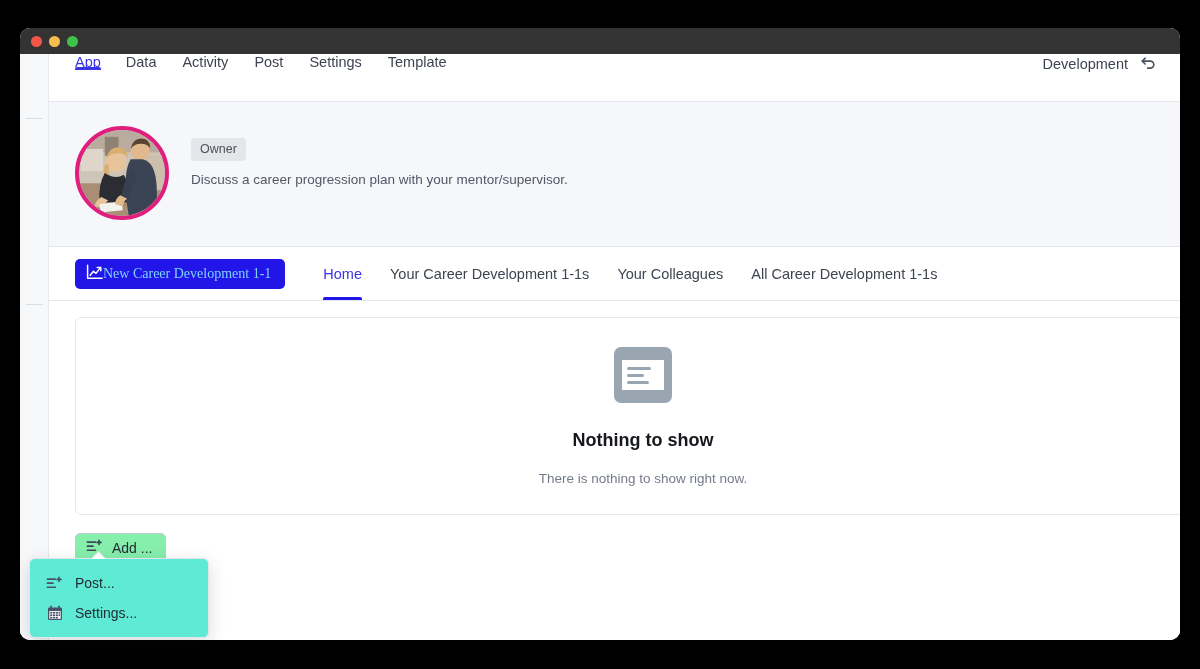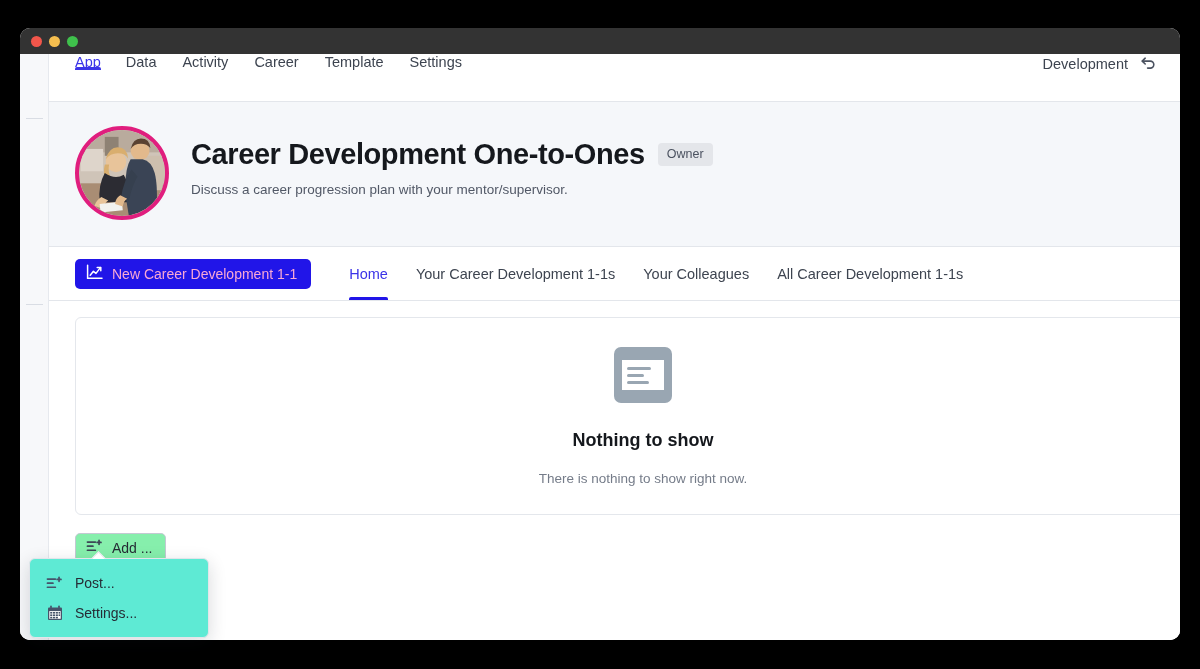--- a/index.html
+++ b/index.html
@@ -187,30 +187,29 @@
     border-bottom: 1px solid #e3e6eb;
     display: flex;
     align-items: stretch;
     padding: 0 26px;
     box-sizing: border-box;
     background: #ffffff;
   }
   .primary-btn {
     align-self: center;
     background: #2115E8;
-    color: #f9a8d4;
+    color: #7dd3fc;
     border: none;
     border-radius: 5px;
     height: 30px;
     padding: 0 14px 0 11px;
     font-size: 14px;
-    font-family: Liberation Sans, sans-serif;
+    font-family: Liberation Serif, serif;
     display: inline-flex;
     align-items: center;
-    gap: 9px;
     cursor: pointer;
     white-space: nowrap;
   }
   .subnav-tabs {
     display: flex;
     align-items: stretch;
     margin-left: 24px;
   }
   .subnav-item {
     display: flex;
@@ -353,27 +352,27 @@
             <div class="topnav-item active">
               <span>App</span>
             </div>
             <div class="topnav-item">
               <span>Data</span>
             </div>
             <div class="topnav-item">
               <span>Activity</span>
             </div>
             <div class="topnav-item">
-              <span>Career</span>
+              <span>Post</span>
+            </div>
+            <div class="topnav-item">
+              <span>Settings</span>
             </div>
             <div class="topnav-item">
               <span>Template</span>
-            </div>
-            <div class="topnav-item">
-              <span>Settings</span>
             </div>
           </div>
           <div class="topnav-right">
             <span>Development</span>
             <span class="undo-icon">
               <svg width="19" height="19" viewBox="0 0 19 19" fill="none">
                 <path d="M6.2 4.2 L3.2 7.1 L6.2 10.0" stroke="#4b5260" stroke-width="1.6" stroke-linecap="round" stroke-linejoin="round"></path>
                 <path d="M3.5 7.1 H11.3 A3.5 3.5 0 0 1 11.3 14.1 H8.6" stroke="#4b5260" stroke-width="1.6" stroke-linecap="round" fill="none"></path>
               </svg>
             </span>
@@ -406,21 +405,20 @@
                 <circle cx="71" cy="24" r="11" fill="#e2b98c"></circle>
                 <path d="M60 22 q3 -12 12 -12 q10 0 11 11 q-4 -5 -11 -5 q-8 0 -12 6 z" fill="#5a4232"></path>
                 <path d="M60 34 q-6 10 -6 30 q0 18 4 36 h32 q2 -36 -2 -50 q-4 -14 -14 -16 z" fill="#3a4455"></path>
                 <path d="M61 46 q-10 16 -12 32 l9 4 q4 -18 10 -28 z" fill="#36404f"></path>
                 <path d="M48 76 q-6 4 -6 10 l9 3 q1 -7 5 -9 z" fill="#e2b98c"></path>
               </g>
             </svg>
           </div>
           <div class="apptitlewrap">
             <div class="apptitle-row">
-              <h1 class="apptitle">Career Development One-to-Ones</h1>
               <span class="owner-badge">Owner</span>
             </div>
             <p class="appsubtitle">Discuss a career progression plan with your mentor/supervisor.</p>
           </div>
         </div>
 
         <div class="subnav">
           <button class="primary-btn">
             <span>
               <svg width="17" height="16" viewBox="0 0 17 16" fill="none">

